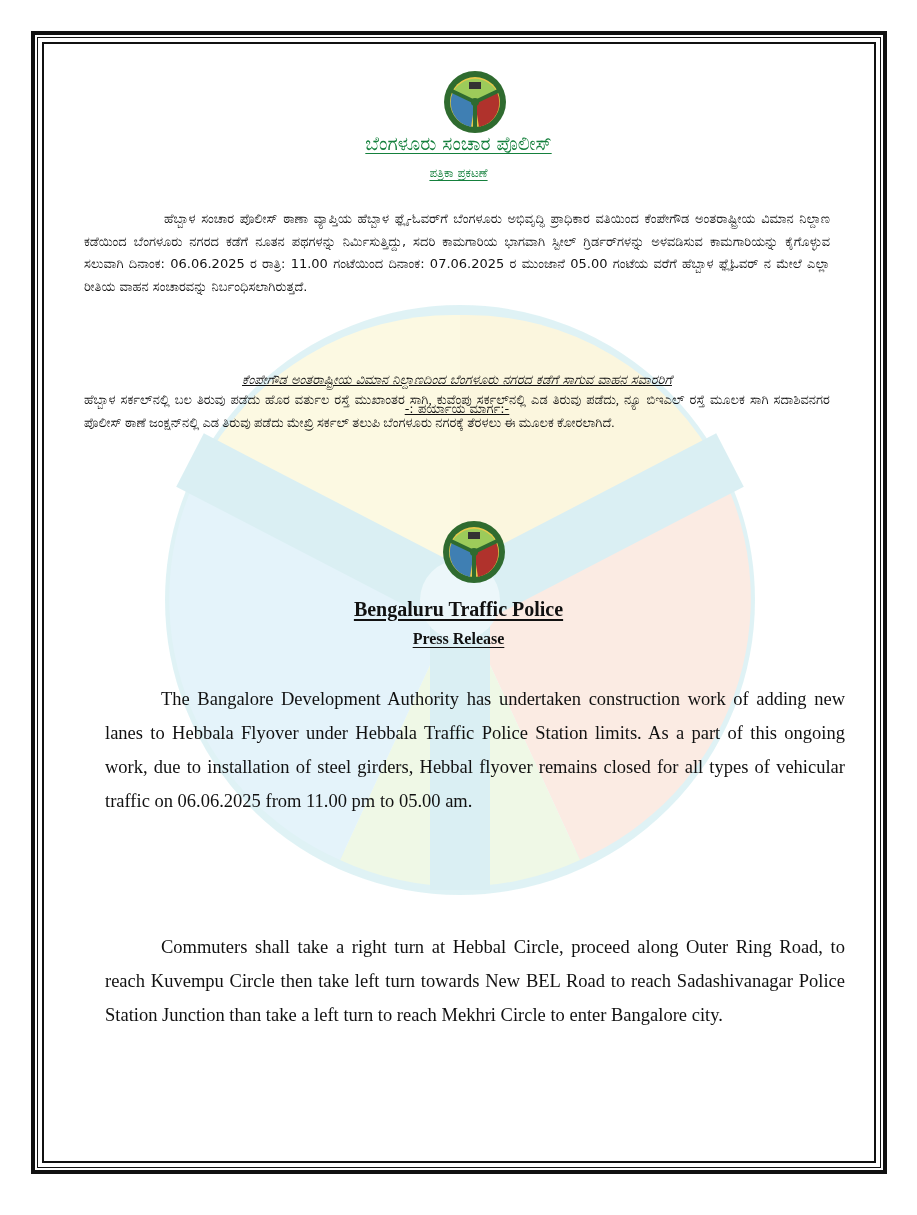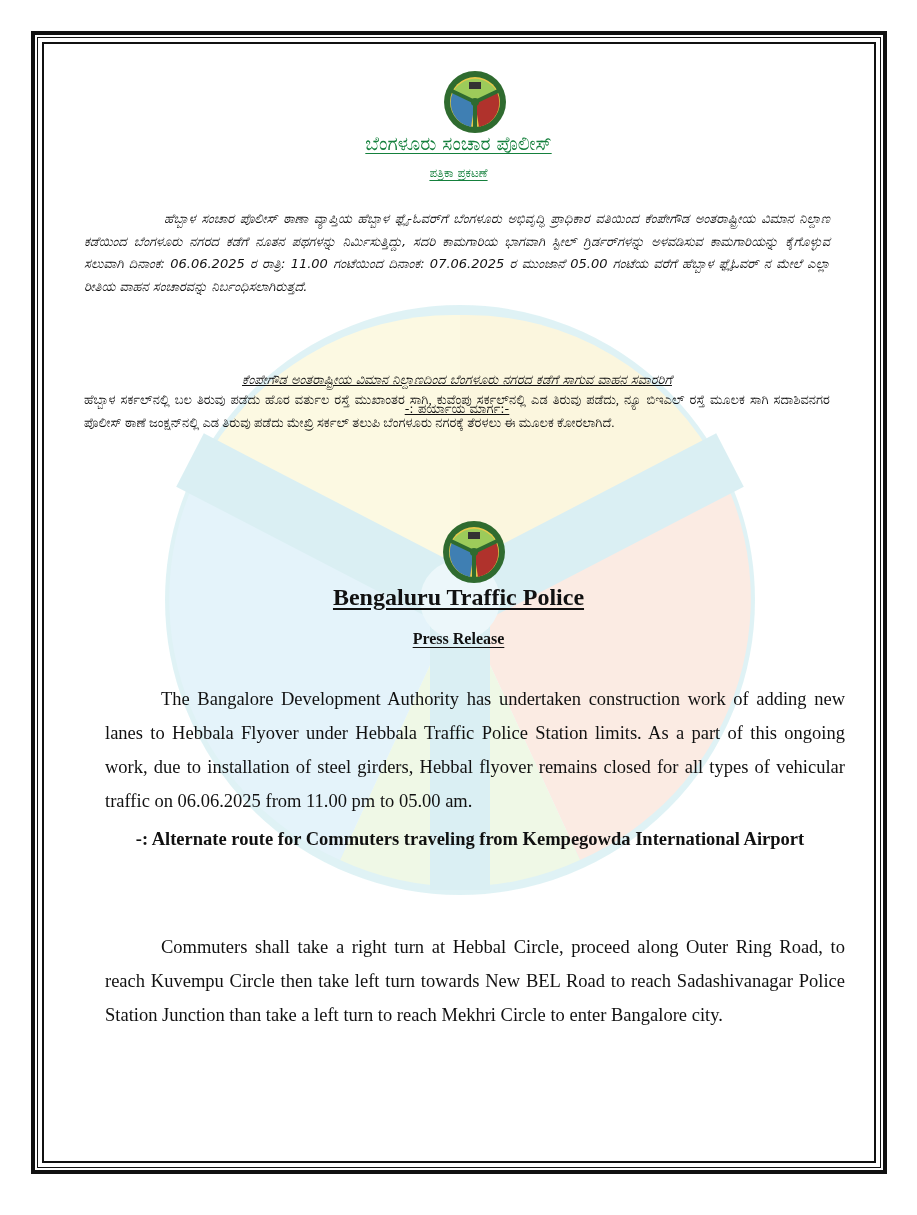--- a/index.html
+++ b/index.html
@@ -82,46 +82,45 @@
   <path d="M32 32 L54 22 A25 25 0 0 1 36 57 Z" fill="#b0322c"></path>
   <path d="M32 32 L28 57 A25 25 0 0 1 10 22 Z" fill="#3f7fb3"></path>
   <path d="M32 32 L9 21 M32 32 L55 21 M32 32 L32 58" stroke="#2f6b2f" stroke-width="4"></path>
   <rect x="26" y="12" width="12" height="7" fill="#333"></rect>
   <circle cx="32" cy="32" r="4" fill="#2f6b2f"></circle>
 </svg>
 
 <div class="kn-title">ಬೆಂಗಳೂರು ಸಂಚಾರ ಪೊಲೀಸ್</div>
 <div class="kn-sub">ಪತ್ರಿಕಾ ಪ್ರಕಟಣೆ</div>
 
-<div class="kn-body" style="top:208px;font-style:italic;">
+<div class="kn-body" style="top:208px;">
   <span class="indent" style="width:80px;"></span><span>ಹೆಬ್ಬಾಳ ಸಂಚಾರ ಪೊಲೀಸ್ ಠಾಣಾ ವ್ಯಾಪ್ತಿಯ ಹೆಬ್ಬಾಳ ಫ್ಲೈ-ಓವರ್‌ಗೆ ಬೆಂಗಳೂರು ಅಭಿವೃದ್ಧಿ ಪ್ರಾಧಿಕಾರ ವತಿಯಿಂದ ಕೆಂಪೇಗೌಡ ಅಂತರಾಷ್ಟ್ರೀಯ ವಿಮಾನ ನಿಲ್ದಾಣ ಕಡೆಯಿಂದ ಬೆಂಗಳೂರು ನಗರದ ಕಡೆಗೆ ನೂತನ ಪಥಗಳನ್ನು ನಿರ್ಮಿಸುತ್ತಿದ್ದು, ಸದರಿ ಕಾಮಗಾರಿಯ ಭಾಗವಾಗಿ ಸ್ಟೀಲ್ ಗ್ರಿರ್ಡರ್‌ಗಳನ್ನು ಅಳವಡಿಸುವ ಕಾಮಗಾರಿಯನ್ನು ಕೈಗೊಳ್ಳುವ ಸಲುವಾಗಿ ದಿನಾಂಕ: 06.06.2025 ರ ರಾತ್ರಿ: 11.00 ಗಂಟೆಯಿಂದ ದಿನಾಂಕ: 07.06.2025 ರ ಮುಂಜಾನೆ 05.00 ಗಂಟೆಯ ವರೆಗೆ ಹೆಬ್ಬಾಳ ಫ್ಲೈಓವರ್ ನ ಮೇಲೆ ಎಲ್ಲಾ ರೀತಿಯ ವಾಹನ ಸಂಚಾರವನ್ನು ನಿರ್ಬಂಧಿಸಲಾಗಿರುತ್ತದೆ.</span>
 </div>
 
 <div class="kn-heading" style="top:370px;">ಕೆಂಪೇಗೌಡ ಅಂತರಾಷ್ಟ್ರೀಯ ವಿಮಾನ ನಿಲ್ದಾಣದಿಂದ ಬೆಂಗಳೂರು ನಗರದ ಕಡೆಗೆ ಸಾಗುವ ವಾಹನ ಸವಾರರಿಗೆ</div>
 <div class="kn-heading" style="top:399px; font-style:normal;">-: ಪರ್ಯಾಯ ಮಾರ್ಗ:-</div>
 
 <div class="kn-body" style="top:389px;font-family:Liberation Serif, serif;">ಹೆಬ್ಬಾಳ ಸರ್ಕಲ್‌ನಲ್ಲಿ ಬಲ ತಿರುವು ಪಡೆದು ಹೊರ ವರ್ತುಲ ರಸ್ತೆ ಮುಖಾಂತರ ಸಾಗಿ, ಕುವೆಂಪು ಸರ್ಕಲ್‌ನಲ್ಲಿ ಎಡ ತಿರುವು ಪಡೆದು, ನ್ಯೂ ಬಿಇಎಲ್ ರಸ್ತೆ ಮೂಲಕ ಸಾಗಿ ಸದಾಶಿವನಗರ ಪೊಲೀಸ್ ಠಾಣೆ ಜಂಕ್ಷನ್‌ನಲ್ಲಿ ಎಡ ತಿರುವು ಪಡೆದು ಮೇಖ್ರಿ ಸರ್ಕಲ್ ತಲುಪಿ ಬೆಂಗಳೂರು ನಗರಕ್ಕೆ ತೆರಳಲು ಈ ಮೂಲಕ ಕೋರಲಾಗಿದೆ.</div>
 
 <svg class="logo" style="left:442px; top:520px;" viewBox="0 0 64 64">
   <circle cx="32" cy="32" r="31" fill="#2f6b2f"></circle>
   <circle cx="32" cy="32" r="25" fill="#e6c94a"></circle>
   <path d="M32 32 L10 22 A25 25 0 0 1 54 22 Z" fill="#9ccb5a"></path>
   <path d="M32 32 L54 22 A25 25 0 0 1 36 57 Z" fill="#b0322c"></path>
   <path d="M32 32 L28 57 A25 25 0 0 1 10 22 Z" fill="#3f7fb3"></path>
   <path d="M32 32 L9 21 M32 32 L55 21 M32 32 L32 58" stroke="#2f6b2f" stroke-width="4"></path>
   <rect x="26" y="12" width="12" height="7" fill="#333"></rect>
   <circle cx="32" cy="32" r="4" fill="#2f6b2f"></circle>
 </svg>
 
-<div class="en-title" style="top:584px; font-size:24px;">Bengaluru Traffic Police</div>
+<div class="en-title" style="top:598px; font-size:20px;">Bengaluru Traffic Police</div>
 <div class="en-title" style="top:630px; font-size:16px;">Press Release</div>
 
 <div class="en-body" style="top:670px;margin-top:12px;">
   <span class="indent" style="width:56px;"></span><span>The Bangalore Development Authority has undertaken construction work of adding new lanes to Hebbala Flyover under Hebbala Traffic Police Station limits. As a part of this ongoing work, due to installation of steel girders, Hebbal flyover remains closed for all types of vehicular traffic on 06.06.2025 from 11.00 pm to 05.00 am.</span>
 </div>
 
 <div class="en-heading" style="top:828px;">
-  <div>-: Alternate route for Commuters traveling from Kempegowda International Airport</div>
 </div>
 
 <div class="en-body" style="top:930px;">
   <span class="indent" style="width:56px;"></span><span>Commuters shall take a right turn at Hebbal Circle, proceed along Outer Ring Road, to reach Kuvempu Circle then take left turn towards New BEL Road to reach Sadashivanagar Police Station Junction than take a left turn to reach Mekhri Circle to enter Bangalore city.</span>
 </div>
 
 </body></html>

